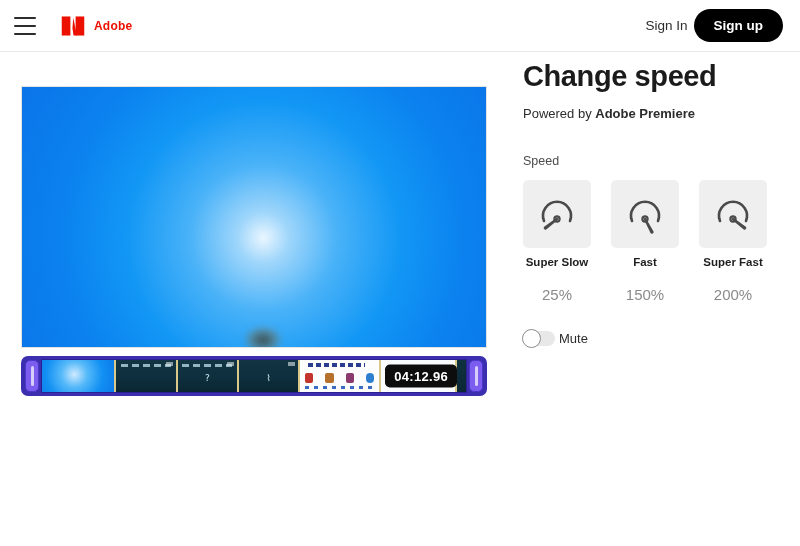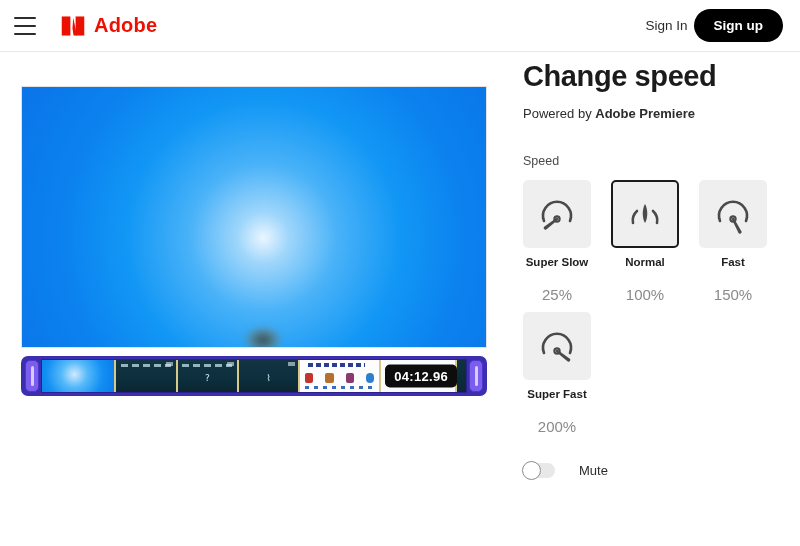--- a/index.html
+++ b/index.html
@@ -21,21 +21,21 @@
   }
   .hamburger {
     margin-left: 14px; width: 22px; height: 18px;
     display: flex; flex-direction: column; justify-content: space-between;
     cursor: pointer;
   }
   .hamburger span { display: block; height: 2px; width: 22px; background: #2c2c2c; border-radius: 1px; }
   .brand { display: flex; align-items: center; margin-left: 24px; cursor: pointer; }
   .brand-logo { width: 26px; height: 24px; }
   .brand-name {
-    margin-left: 8px; font-size: 20px; font-weight: bold;
+    margin-left: 8px; font-size: 12px; font-weight: bold;
     color: #EB1000; letter-spacing: .2px;
   }
   .header-right {
     margin-left: auto; display: flex; align-items: center; gap: 6px; margin-right: 17px;
   }
   .signin { font-size: 13.5px; color: #2c2c2c; cursor: pointer; }
   .signup {
     background: #000000; color: #fff; font-size: 13.5px; font-weight: bold;
     border: none; border-radius: 20px; padding: 9px 20px; cursor: pointer;
   }
@@ -142,21 +142,21 @@
   .speed-opt { width: 68px; cursor: pointer; text-align: center; }
   .speed-box {
     width: 68px; height: 68px; border-radius: 5px;
     background: #efefef; border: 2px solid transparent;
     display: flex; align-items: center; justify-content: center;
   }
   .speed-opt.selected .speed-box { border-color: #1b1b1b; background: #efefef; }
   .speed-name { margin-top: 8px; font-size: 11.5px; font-weight: bold; color: #1f1f1f; }
   .speed-val { margin-top: 18px; font-size: 15px; color: #8a8a8a; }
 
-  .mute-row { margin-top: 28px; display: flex; align-items: center; gap: 24px; }
+  .mute-row { margin-top: 28px; display: flex; align-items: center; gap: 4px; }
   .toggle {
     width: 32px; height: 15px; border-radius: 9px; background: #e8e8e8;
     position: relative; cursor: pointer; flex: 0 0 auto;
   }
   .toggle .knob {
     position: absolute; left: -1px; top: -2px;
     width: 19px; height: 19px; border-radius: 50%;
     background: #fff; border: 1.5px solid #8c8c8c;
   }
   .mute-label { font-size: 13px; color: #2c2c2c; }
@@ -269,31 +269,20 @@
               <path d="M20 25 L20.5 10 A2.6 2.6 0 0 0 19.5 10 Z" fill="#4a4a4a" stroke="#4a4a4a" stroke-width="2.4" stroke-linejoin="round"></path>
             </g>
             <circle cx="20" cy="25" r="2.6" fill="none" stroke="#4a4a4a" stroke-width="2.2"></circle>
           </svg>
         </div>
         <div class="speed-name">Super Slow</div>
         <div class="speed-val">25%</div>
       </div>
 
 
-      <div class="speed-opt selected">
-        <div class="speed-box">
-          <svg width="40" height="40" viewBox="0 0 40 40">
-            <path d="M8 29 A13 13 0 0 1 12 17" fill="none" stroke="#4a4a4a" stroke-width="2.6" stroke-linecap="round"></path>
-            <path d="M32 29 A13 13 0 0 0 28 17" fill="none" stroke="#4a4a4a" stroke-width="2.6" stroke-linecap="round"></path>
-            <path d="M20 10 C23 15 23 24 20 29 C17 24 17 15 20 10 Z" fill="#4a4a4a"></path>
-          </svg>
-        </div>
-        <div class="speed-name">Normal</div>
-        <div class="speed-val">100%</div>
-      </div>
 
       <div class="speed-opt">
         <div class="speed-box">
           <svg width="40" height="40" viewBox="0 0 40 40">
             <path d="M7 27 A14 14 0 1 1 33 27" fill="none" stroke="#4a4a4a" stroke-width="2.6" stroke-linecap="round"></path>
             <g transform="rotate(152 20 25)">
               <path d="M20 25 L20.5 10 A2.6 2.6 0 0 0 19.5 10 Z" fill="#4a4a4a" stroke="#4a4a4a" stroke-width="2.4" stroke-linejoin="round"></path>
             </g>
             <circle cx="20" cy="25" r="2.6" fill="none" stroke="#4a4a4a" stroke-width="2.2"></circle>
           </svg>

